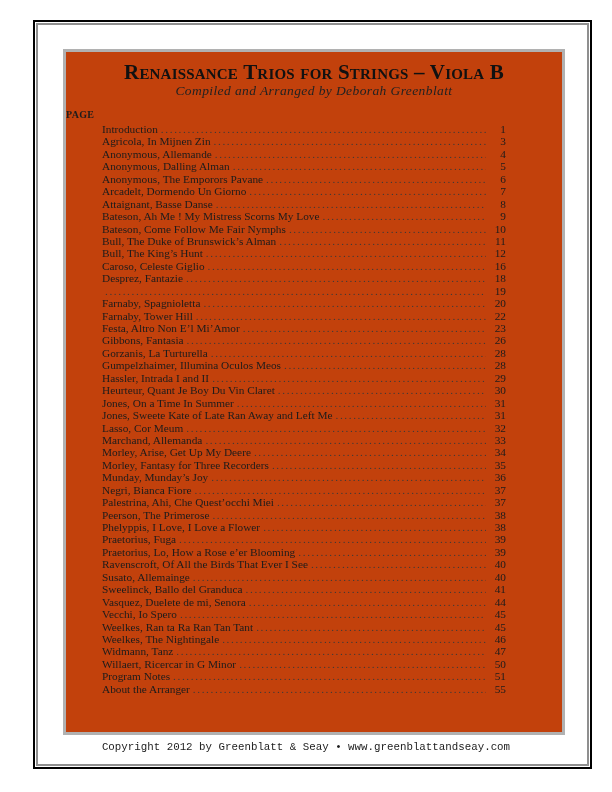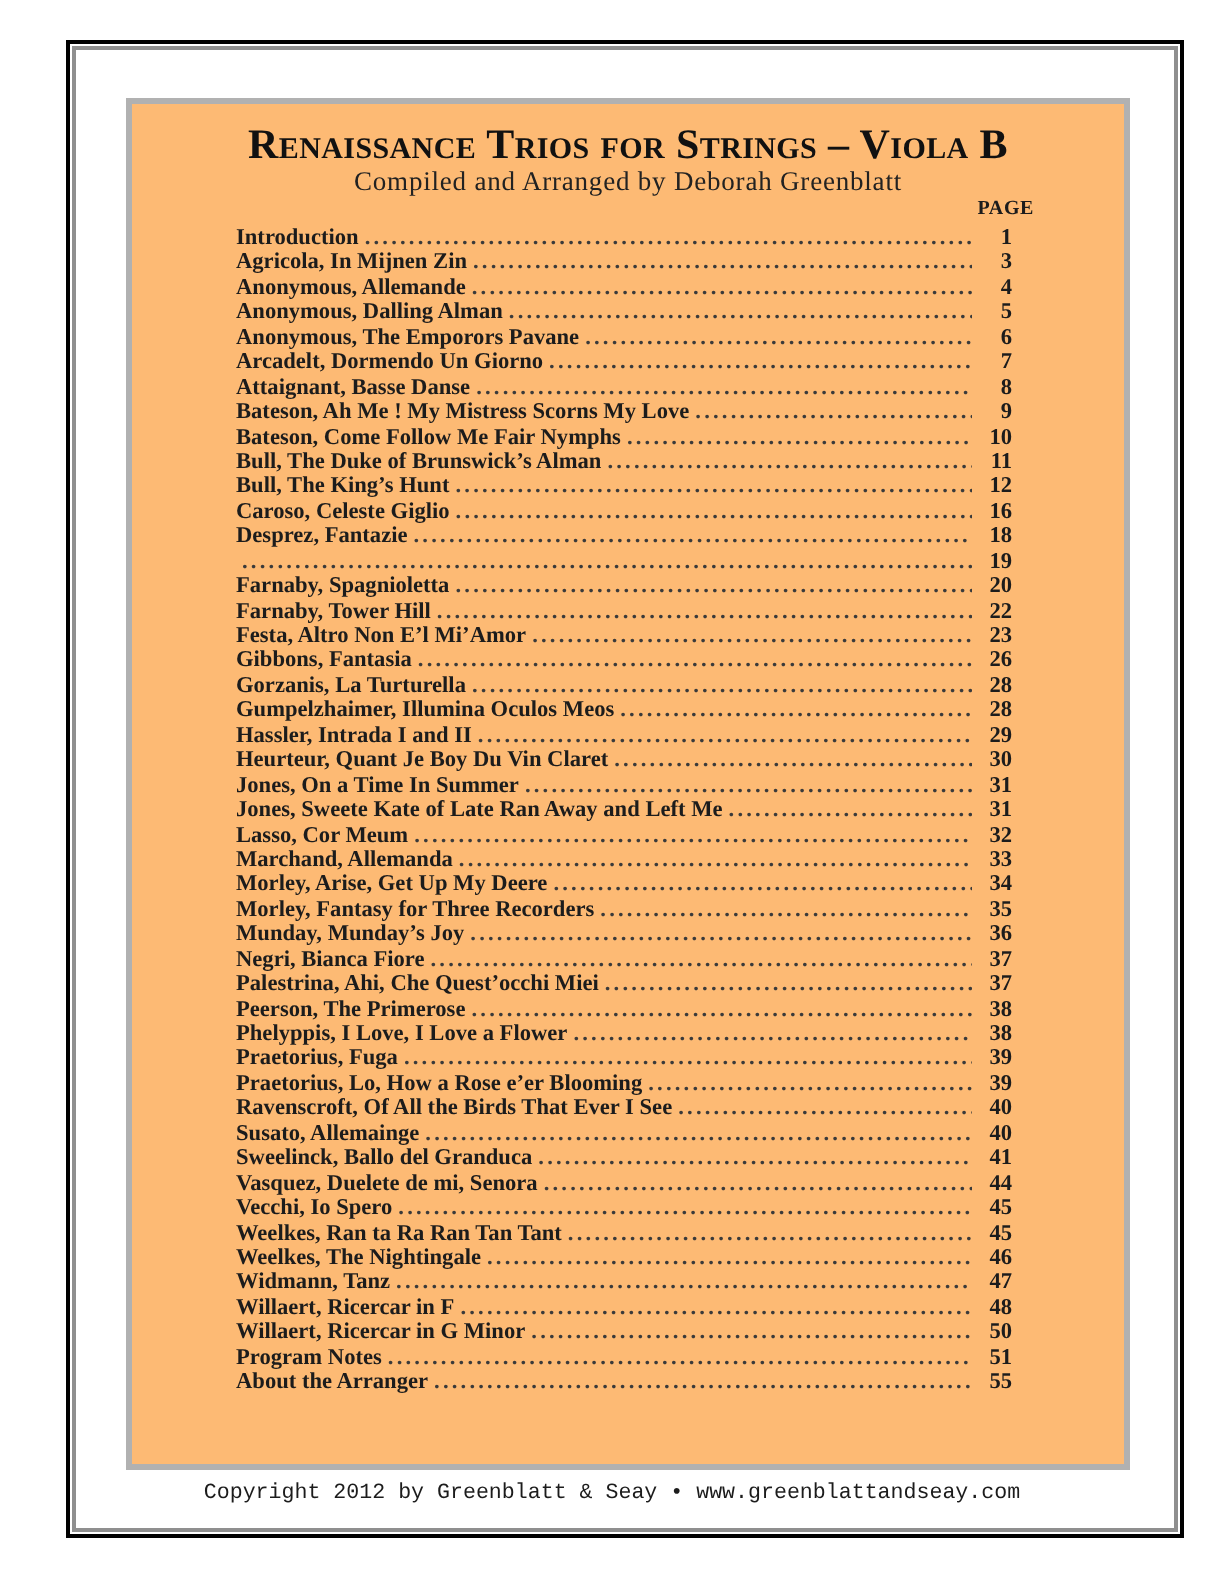--- a/index.html
+++ b/index.html
@@ -21,51 +21,51 @@
   .outer-border-line {
     position: absolute; left: 1px; top: 1px; right: 1px; bottom: 1px;
     border: 2px solid #8f8f8f;
   }
   
   .inner-frame {
     position: absolute; left: 63px; top: 49px;
     width: 502px; height: 686px;
     border: 3px solid #b1b1b1;
     box-sizing: border-box;
-    background: #fdba74;
+    background: #c2410c;
   }
   .title {
     margin: 10px 6px 0 6px;
     text-align: center;
     font-weight: bold;
     font-variant: small-caps;
     font-size: 21px;
     line-height: 20px;
     letter-spacing: 0.2px;
     color: #111111;
   }
   .subtitle {
     margin-top: 2px;
     text-align: center;
     font-size: 13.5px;
     line-height: 14px;
     letter-spacing: 0.4px;
     color: #222222;
+    font-style: italic;
   }
   .page-label {
-    margin: 2px 45px 0 0;
-    text-align: right;
+    margin: 12px 45px 0 0;
+    text-align: left;
     font-weight: bold;
     font-size: 10px;
     line-height: 10px;
     letter-spacing: 0.3px;
   }
   .toc {
-    margin: 3px 56px 0 52px;
-    font-weight: bold;
+    margin: 3px 56px 0 36px;
   }
   .toc-row {
     display: flex;
     align-items: baseline;
     font-size: 11.3px;
     height: 12.45px;
     line-height: 12.45px;
     white-space: nowrap;
   }
   .toc-title { flex: 0 0 auto; }
@@ -361,25 +361,20 @@
     <span class="toc-dots" aria-hidden="true"></span>
     <span class="toc-page">46</span>
   </div>
 
   <div class="toc-row">
     <span class="toc-title">Widmann, Tanz</span>
     <span class="toc-dots" aria-hidden="true"></span>
     <span class="toc-page">47</span>
   </div>
 
-  <div class="toc-row">
-    <span class="toc-title">Willaert, Ricercar in F</span>
-    <span class="toc-dots" aria-hidden="true"></span>
-    <span class="toc-page">48</span>
-  </div>
 
   <div class="toc-row">
     <span class="toc-title">Willaert, Ricercar in G Minor</span>
     <span class="toc-dots" aria-hidden="true"></span>
     <span class="toc-page">50</span>
   </div>
 
   <div class="toc-row">
     <span class="toc-title">Program Notes</span>
     <span class="toc-dots" aria-hidden="true"></span>

